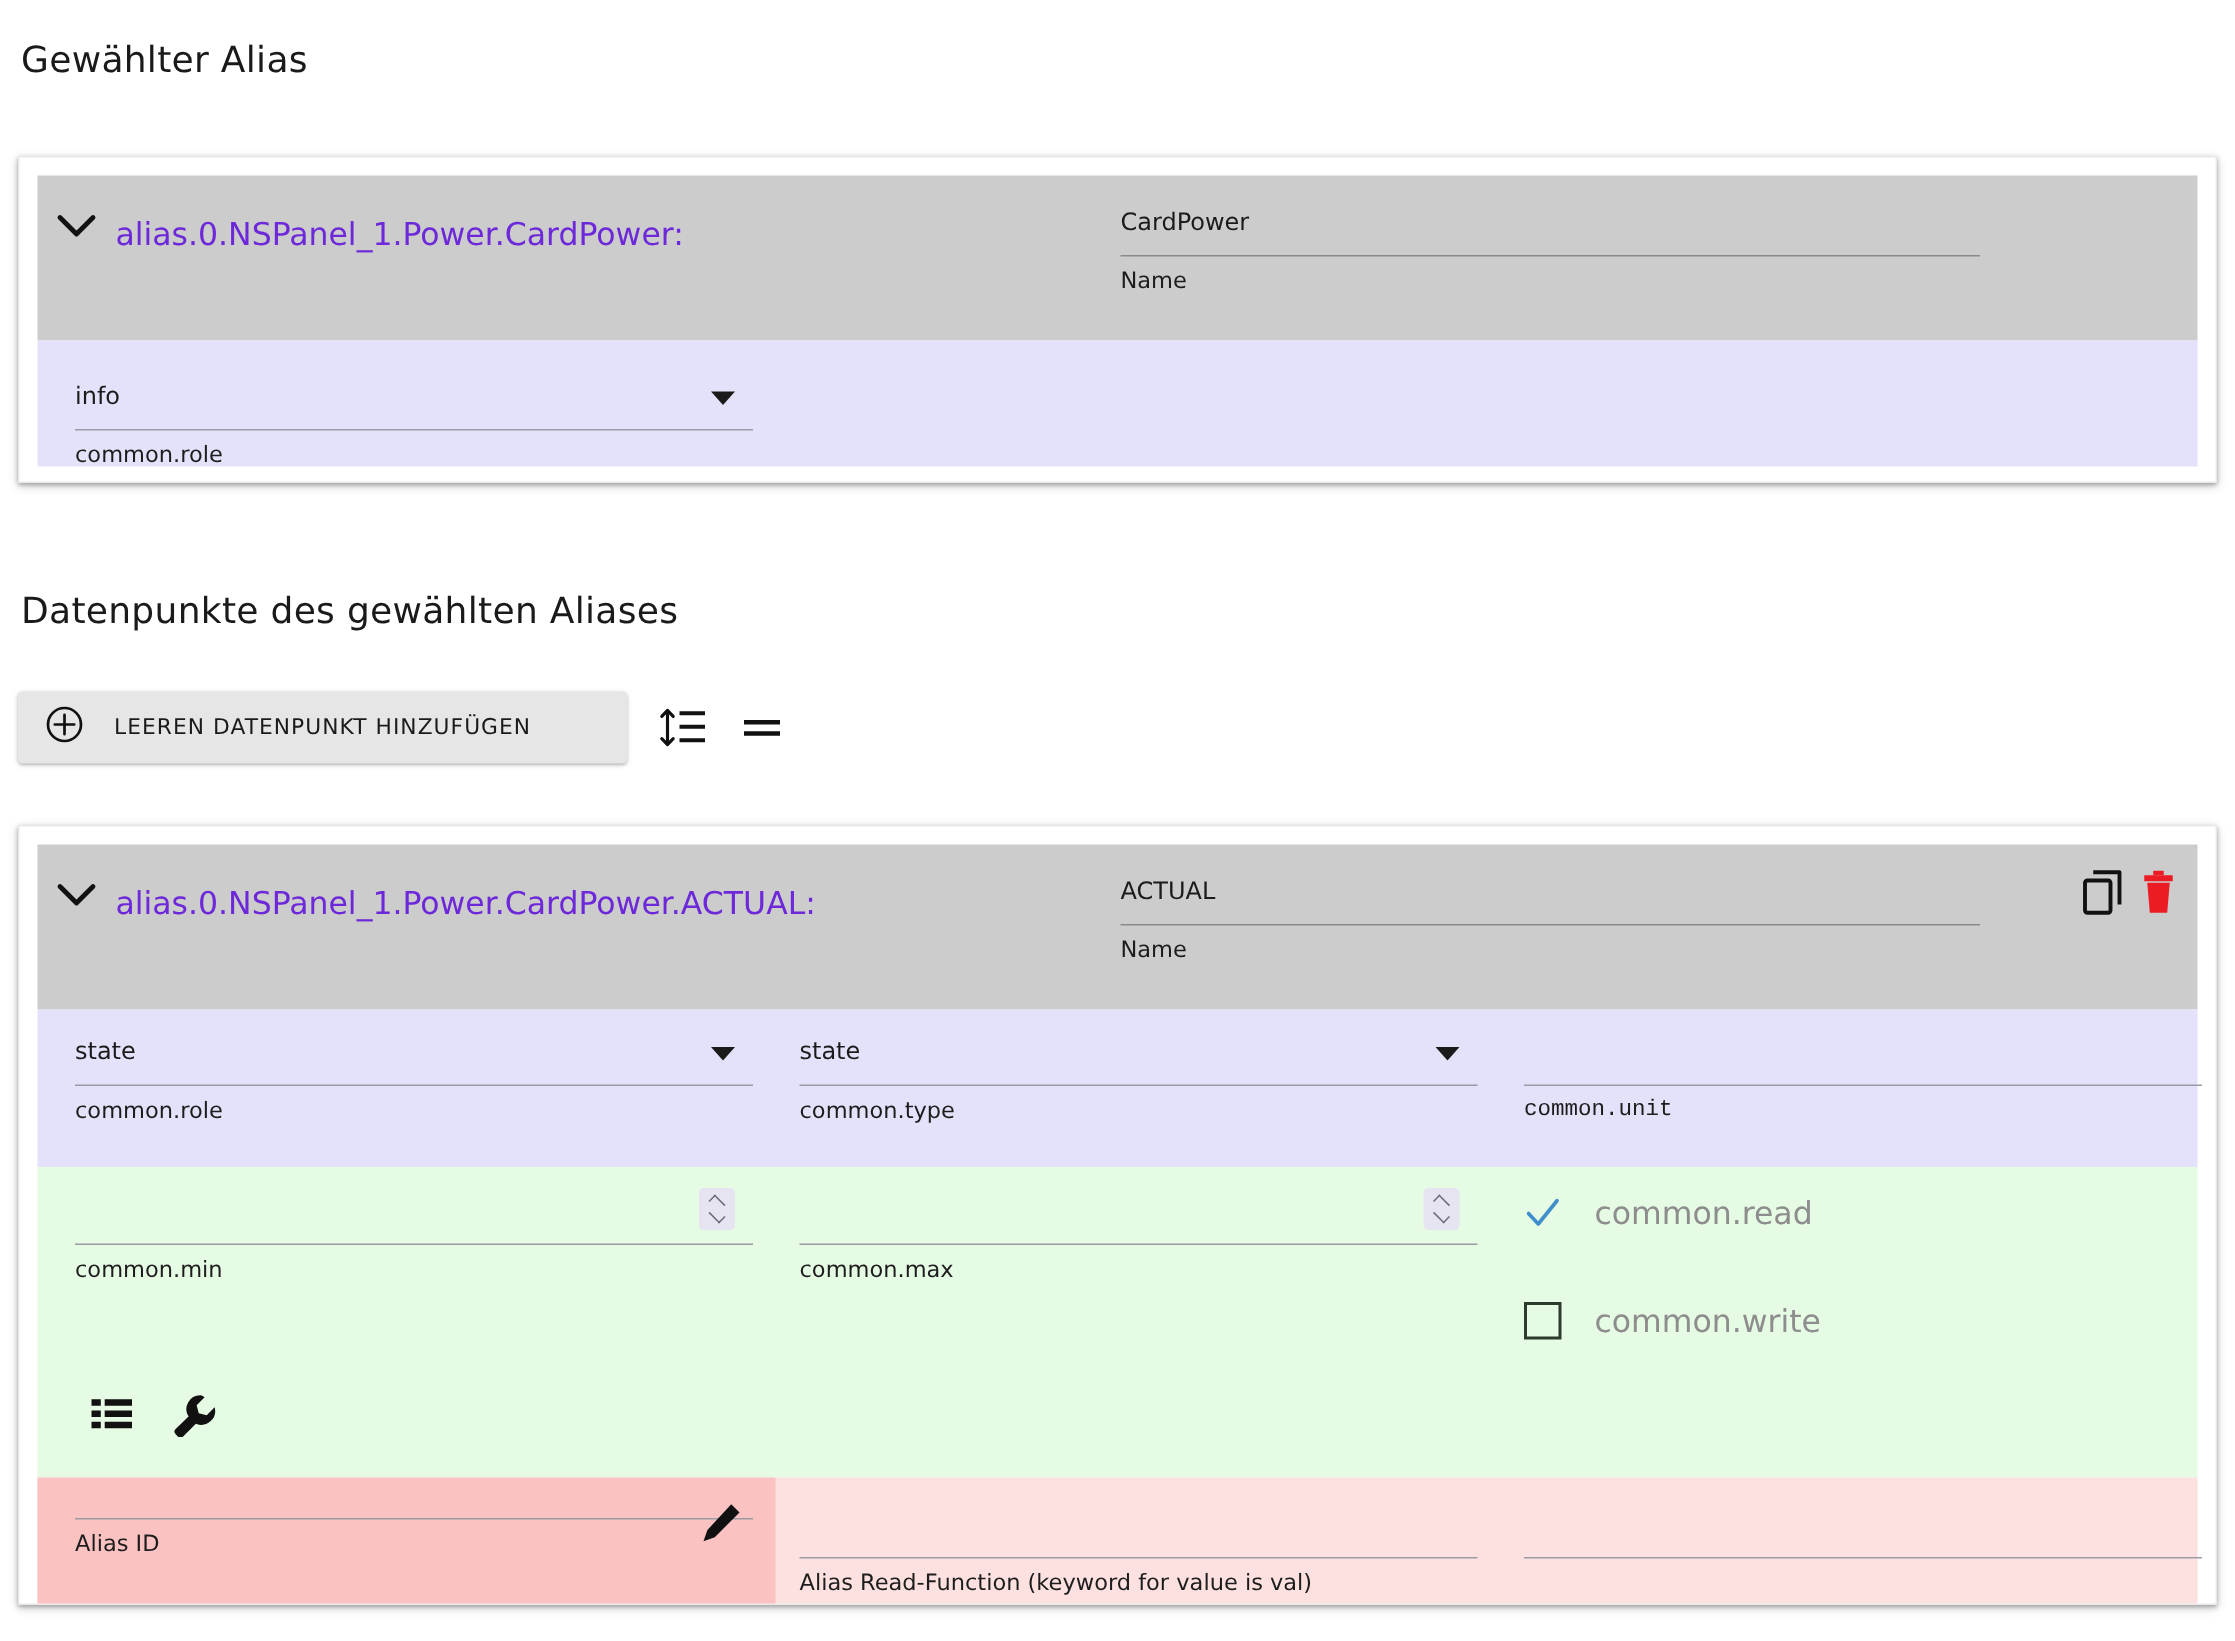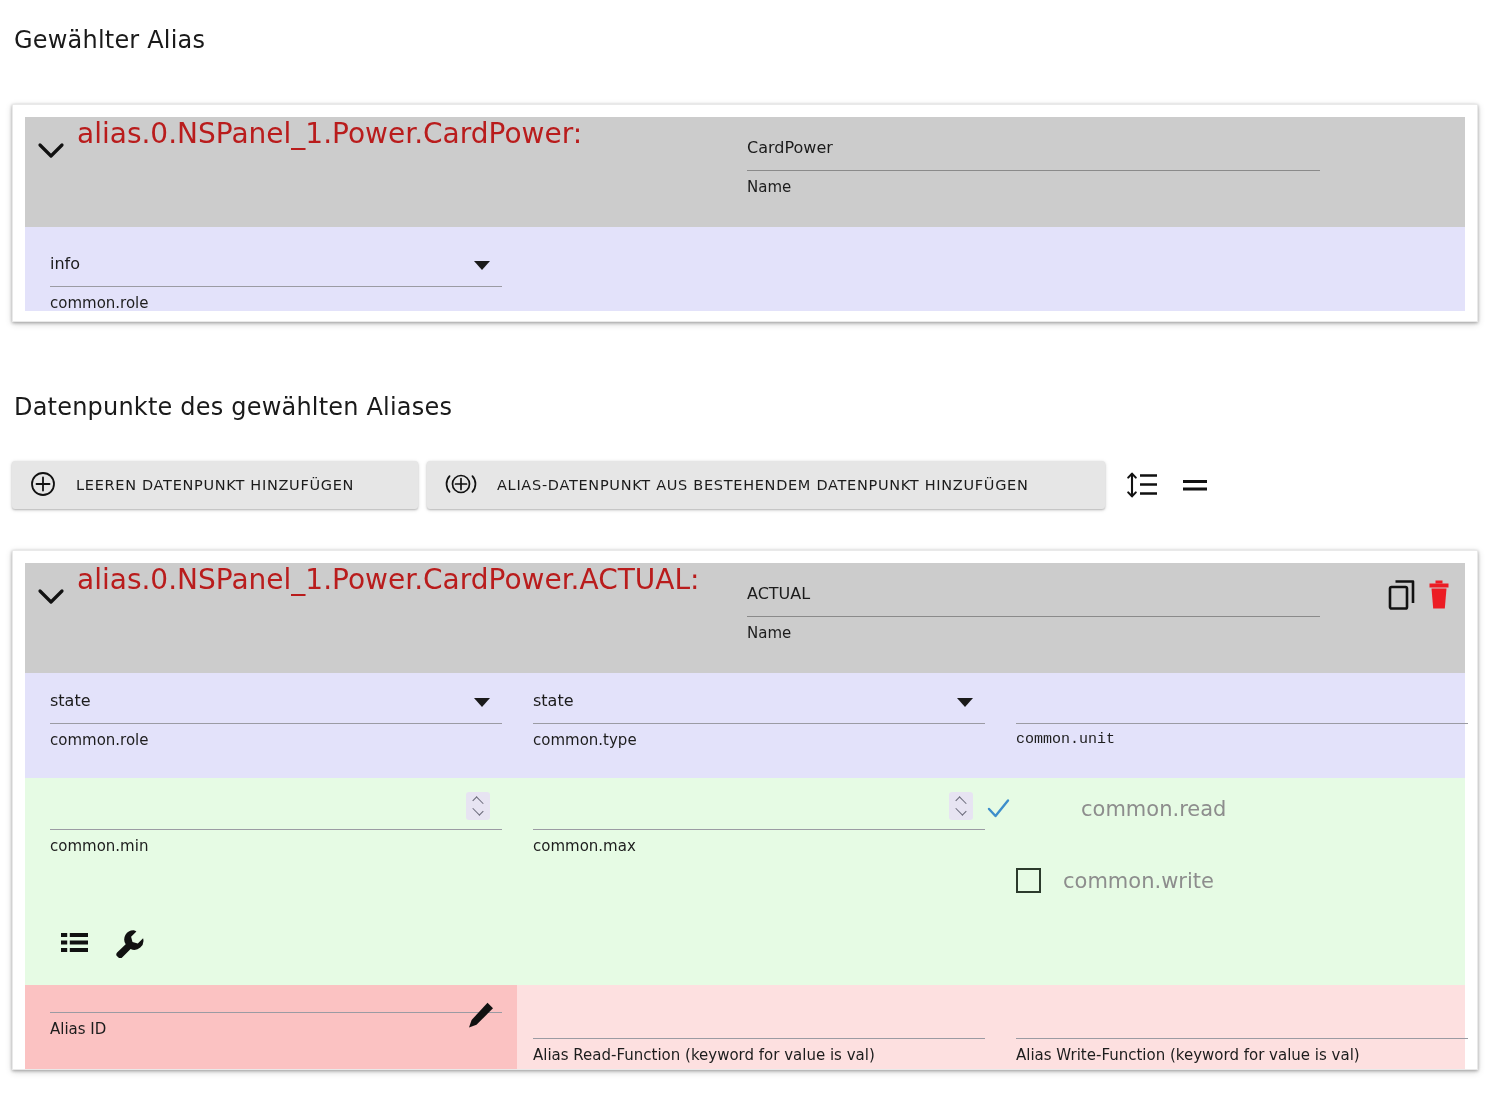--- a/index.html
+++ b/index.html
@@ -48,23 +48,24 @@
   
   .hdr { display: flex; align-items: flex-start; }
   .chevron-btn {
     width: 52px; height: 60px;
     display: flex; align-items: center; justify-content: center;
     flex: 0 0 auto;
     margin-top: 4px;
   }
   .chevron-btn svg { display: block; }
   .hdr-path {
-    font-size: 28px;
-    color: #b91c1c;
+    font-size: 21px;
+    color: #6d28d9;
     white-space: nowrap;
+    margin-top: 27px;
     flex: 0 0 auto;
   }
   .hdr-spacer { flex: 1 1 auto; }
   .hdr-name {
     width: 583px;
     flex: 0 0 auto;
     padding-top: 18px;
     box-sizing: border-box;
   }
 
@@ -210,31 +211,20 @@
   <button id="btn-add-empty" class="mbtn">
     <span>
       <svg width="26" height="26" viewBox="0 0 26 26" aria-hidden="true">
         <circle cx="13" cy="13" r="11" fill="none" stroke="#111" stroke-width="1.8"></circle>
         <path d="M13 6.5 V19.5 M6.5 13 H19.5" stroke="#111" stroke-width="1.8" stroke-linecap="round"></path>
       </svg>
     </span>
     <span class="lbl">LEEREN DATENPUNKT HINZUFÜGEN</span>
   </button>
 
-  <button id="btn-add-existing" class="mbtn">
-    <span>
-      <svg width="32" height="26" viewBox="0 0 32 26" aria-hidden="true">
-        <circle cx="16" cy="13" r="8.5" fill="none" stroke="#111" stroke-width="1.7"></circle>
-        <path d="M16 7.5 V18.5 M10.5 13 H21.5" stroke="#111" stroke-width="1.7" stroke-linecap="round"></path>
-        <path d="M4.6 5.2 A11.5 11.5 0 0 0 4.6 20.8" fill="none" stroke="#111" stroke-width="1.7" stroke-linecap="round"></path>
-        <path d="M27.4 5.2 A11.5 11.5 0 0 1 27.4 20.8" fill="none" stroke="#111" stroke-width="1.7" stroke-linecap="round"></path>
-      </svg>
-    </span>
-    <span class="lbl">ALIAS-DATENPUNKT AUS BESTEHENDEM DATENPUNKT HINZUFÜGEN</span>
-  </button>
 
   <div class="tool-icon" style="margin-left:12px;">
     <svg width="34" height="30" viewBox="0 0 34 30" aria-hidden="true">
       <path d="M6 4 V26 M2.2 7.6 L6 3.6 L9.8 7.6 M2.2 22.4 L6 26.4 L9.8 22.4" fill="none" stroke="#111" stroke-width="2.1" stroke-linecap="round" stroke-linejoin="round"></path>
       <path d="M14 5.5 H31 M14 14.5 H31 M14 23.5 H31" stroke="#111" stroke-width="2.6" stroke-linecap="butt"></path>
     </svg>
   </div>
 
   <div class="tool-icon">
     <svg width="30" height="30" viewBox="0 0 30 30" aria-hidden="true">
@@ -315,21 +305,21 @@
     <div class="field" style="position:absolute; left:508px; top:16px; width:452px;">
       <div class="field-value"></div>
       <div class="spinner" style="right:12px; top:-2px;">
         <i class="up"></i>
           <i class="down"></i>
       </div>
       <div class="field-rule"></div>
       <div class="field-label">common.max</div>
     </div>
 
-    <div class="cbrow" style="position:absolute; left:961px; top:18px;gap:48px;">
+    <div class="cbrow" style="position:absolute; left:991px; top:18px;">
       <span class="cb-check">
         <svg width="25" height="25" viewBox="0 0 25 25" aria-hidden="true">
           <path d="M3 13 L9.5 20 L22 4.5" fill="none" stroke="#3d8ecb" stroke-width="2.4" stroke-linecap="round" stroke-linejoin="round"></path>
         </svg>
       </span>
       <span class="cb-label">common.read</span>
     </div>
 
     <div class="cbrow" style="position:absolute; left:991px; top:90px;">
       <span class="cb-box"></span>
@@ -369,16 +359,15 @@
 
     <div class="field" style="position:absolute; left:508px; top:18px; width:452px;">
       <div class="field-value"></div>
       <div class="field-rule"></div>
       <div class="field-label">Alias Read-Function (keyword for value is val)</div>
     </div>
 
     <div class="field" style="position:absolute; left:991px; top:18px; width:452px;">
       <div class="field-value"></div>
       <div class="field-rule"></div>
-      <div class="field-label">Alias Write-Function (keyword for value is val)</div>
     </div>
   </div>
 </div>
 
 </body></html>

